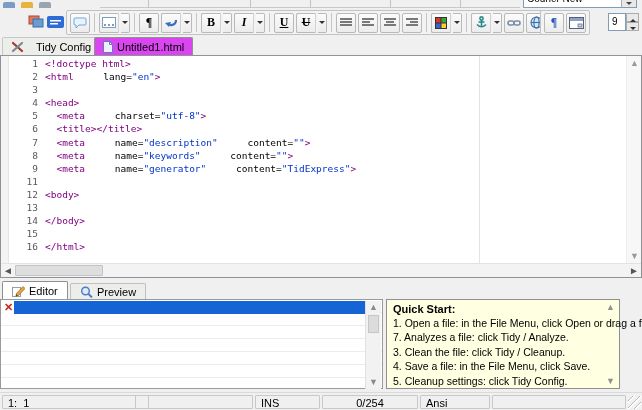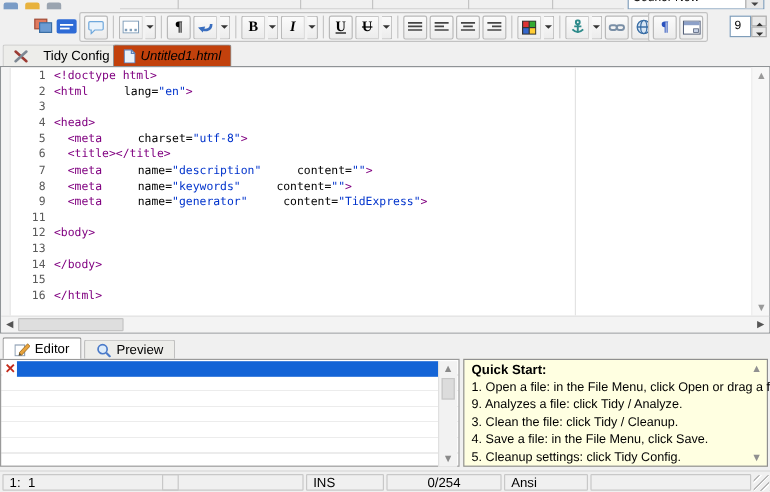--- a/index.html
+++ b/index.html
@@ -35,21 +35,21 @@
   .spin-btns { position:absolute; left:18px; top:0; width:13px; height:18px; }
   .spin-up,.spin-dn { position:absolute; left:0; width:13px; height:9px; background:#E9E9E9; border:1px solid #ACACAC; }
   .spin-up { top:0; } .spin-dn { top:9px; }
   .spin-up:after { content:""; position:absolute; left:3px; top:2px; border:3px solid transparent; border-bottom-color:#333; }
   .spin-dn:after { content:""; position:absolute; left:3px; top:4px; border:3px solid transparent; border-top-color:#333; }
 
   
   .tabrow { position:absolute; left:0; top:37px; width:642px; height:18px; }
   .tab { position:absolute; bottom:0; height:18px; display:flex; align-items:center; gap:4px; padding:0 8px; font-size:11px; }
   .tab.inactive { background:#EDEDEA; border:1px solid #C8C8C8; border-bottom:none; border-radius:2px 2px 0 0; }
-  .tab.active { background:#c2410c; border:1px solid #919191; border-bottom:none; border-radius:2px 2px 0 0; z-index:3;font-style:italic; }
+  .tab.active { background:#d946ef; border:1px solid #919191; border-bottom:none; border-radius:2px 2px 0 0; z-index:3; }
 
   
   .editor { position:absolute; left:0; top:55px; width:642px; height:223px; background:#fff; border:1px solid #8F9396; }
   .sel-margin { position:absolute; left:0; top:0; width:8px; height:207px; background:#F4F4F4; border-right:1px solid #E6E6E6; }
   .margin-guide { position:absolute; left:478px; top:0; width:1px; height:207px; background:#E3E3E3; }
   #code-lines { position:absolute; left:0; top:1px; width:620px; }
   .code-line { display:flex; height:13.1px; font-family:"DejaVu Sans Mono", monospace; font-size:9.5px; line-height:13.1px; }
   .ln { width:37px; text-align:right; color:#5A5A5A; padding-right:0; }
   .code { white-space:pre; padding-left:7px; }
   .c-tag { color:#800080; } .c-attr { color:#000;margin-left:24px; } .c-val { color:#0033CC; } .c-txt { color:#000; }
@@ -71,21 +71,21 @@
   .bottom { position:absolute; left:0; top:299px; width:642px; height:91px; }
   .msglist { position:absolute; left:0; top:0; width:383px; height:90px; background:#fff; border:1px solid #9A9A9A;
              background-image:repeating-linear-gradient(#fff 0 12px, #ECECEC 12px 13px); }
   .msg-sel { position:absolute; left:13px; top:1px; width:352px; height:13px; background:#1464D6; }
   .msg-xcell { position:absolute; left:1px; top:1px; width:12px; height:13px; background:#fff; }
   .msg-x { position:absolute; left:2px; top:0px; color:#C42B1C; font-weight:bold; font-size:11px; }
   .lscroll { position:absolute; right:1px; top:1px; width:16px; height:88px; background:#F2F2F2; border-left:1px solid #E0E0E0; }
   .ls-up,.ls-dn { position:absolute; left:0; width:15px; height:13px; color:#8A8A8A; font-size:9px; text-align:center; line-height:13px; }
   .ls-up { top:0; } .ls-dn { bottom:0; }
   .ls-thumb { position:absolute; left:2px; top:14px; width:11px; height:18px; background:#DCDCDC; border:1px solid #C6C6C6; }
-  .quickstart { position:absolute; left:386px; top:0; width:254px; height:90px; background:#FFFFE1; border:1px solid #8F8F8F; padding:3px 6px; }
+  .quickstart { position:absolute; left:386px; top:0; width:234px; height:90px; background:#FFFFE1; border:1px solid #8F8F8F; padding:3px 6px; }
   .qs-title { font-weight:bold; font-size:11px; margin-bottom:1px; }
   .qs-line { font-size:10.5px; line-height:14.4px; white-space:nowrap; }
   .qs-up,.qs-dn { position:absolute; right:4px; color:#909090; font-size:9px; }
   .qs-up { top:2px; } .qs-dn { bottom:2px; }
 
   
   .statusbar { position:absolute; left:0; top:392px; width:642px; height:18px; background:#F0F0F0; border-top:1px solid #DADADA; }
   .sb-sec { position:absolute; top:2px; height:14px; border:1px solid #C8C8C8; border-radius:1px; font-size:11px; line-height:12px; padding:1px 5px; white-space:pre; }
   .sb-center { text-align:center; }
   .grip { position:absolute; right:1px; bottom:1px; width:13px; height:13px;
@@ -406,21 +406,21 @@
       <div class="lscroll">
         <div class="ls-up">▲</div>
         <div class="ls-thumb"></div>
         <div class="ls-dn">▼</div>
       </div>
     </div>
     <div class="quickstart">
       <div class="qs-title">Quick Start:</div>
       <div id="qs-lines">
           <div class="qs-line">1. Open a file: in the File Menu, click Open or drag a file.</div>
-          <div class="qs-line">9. Analyzes a file: click Tidy / Analyze.</div>
+          <div class="qs-line">7. Analyzes a file: click Tidy / Analyze.</div>
           <div class="qs-line">3. Clean the file: click Tidy / Cleanup.</div>
           <div class="qs-line">4. Save a file: in the File Menu, click Save.</div>
           <div class="qs-line">5. Cleanup settings: click Tidy Config.</div>
         </div>
       <div class="qs-up">▲</div>
       <div class="qs-dn">▼</div>
     </div>
   </div>
 
   <div class="statusbar">

